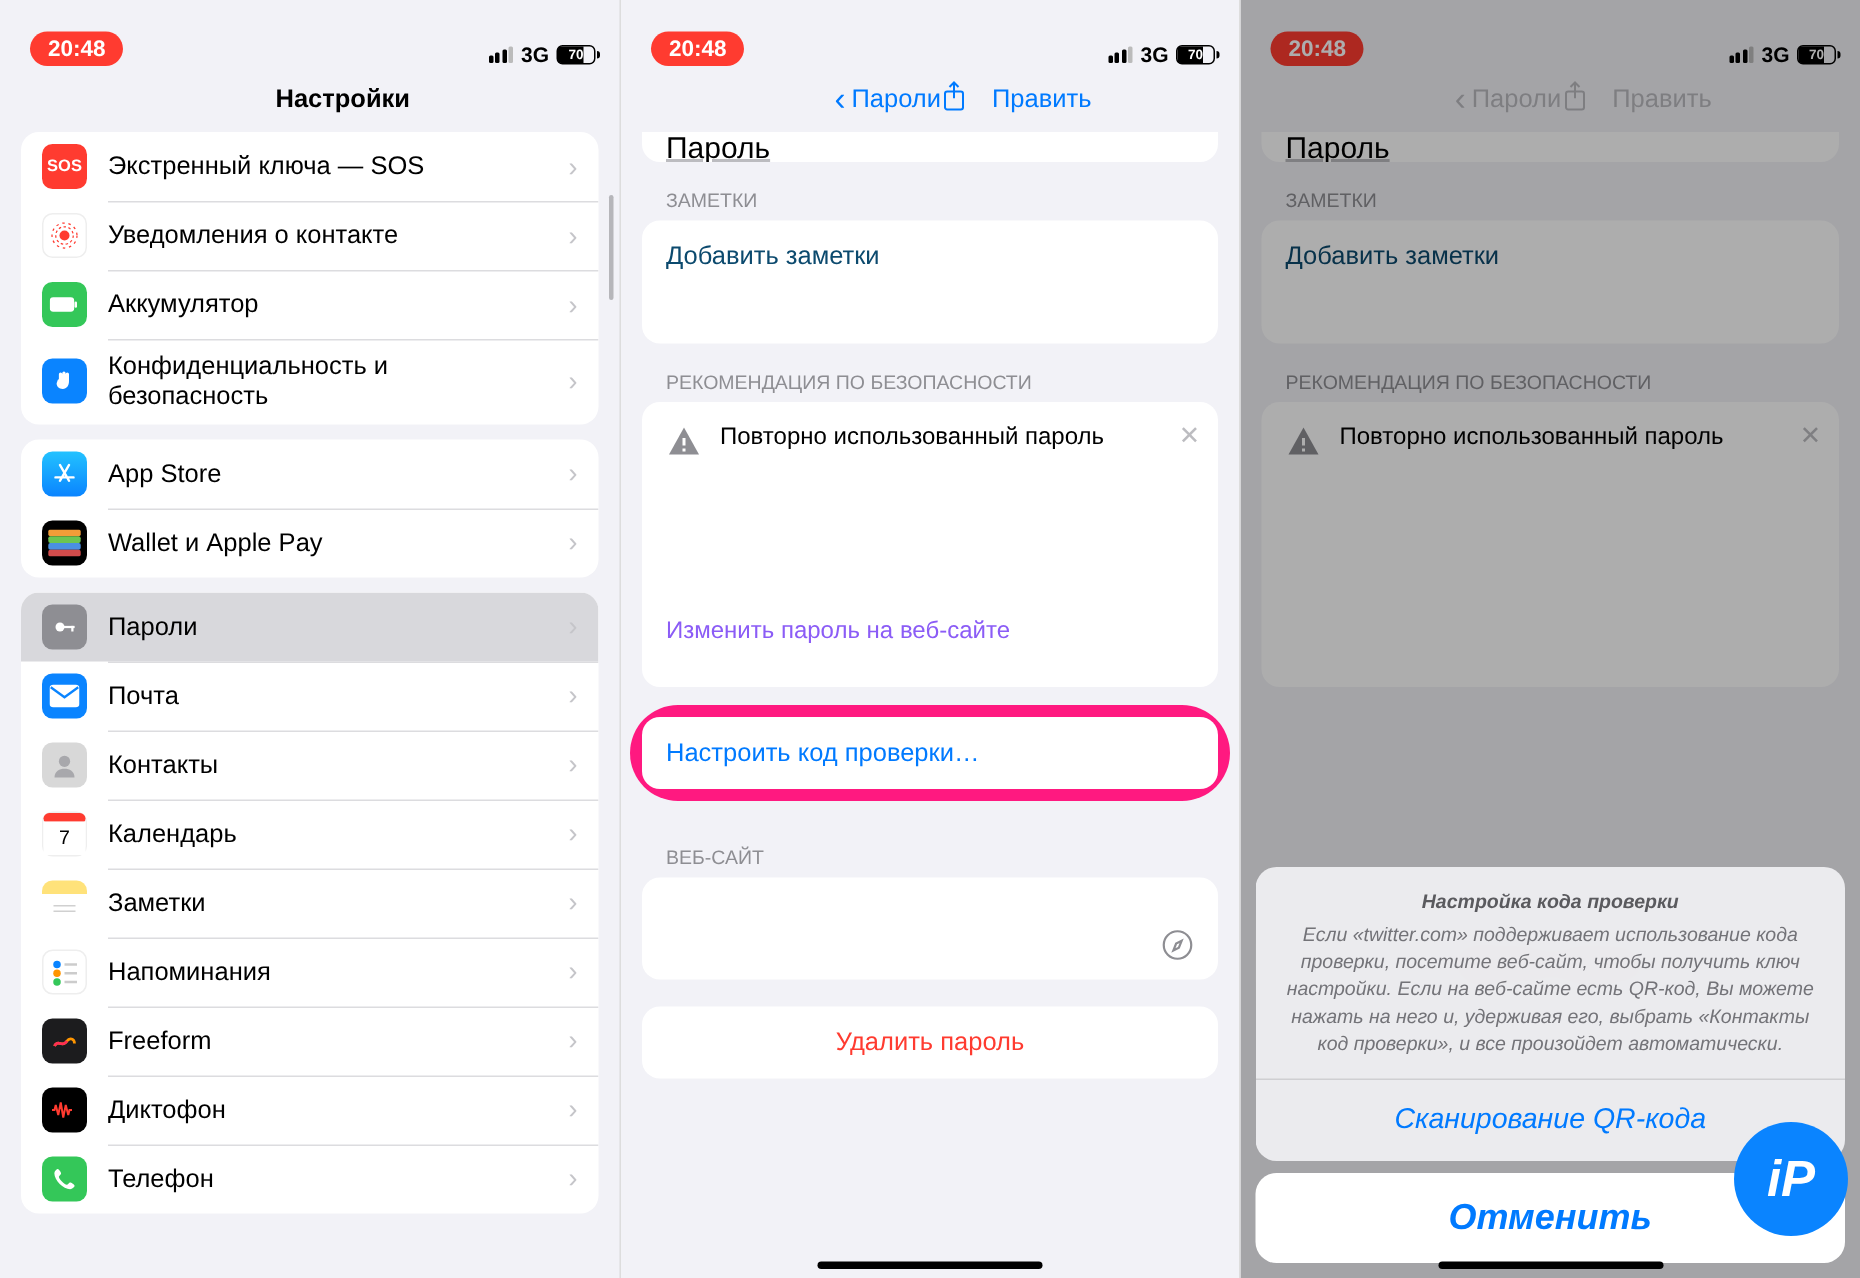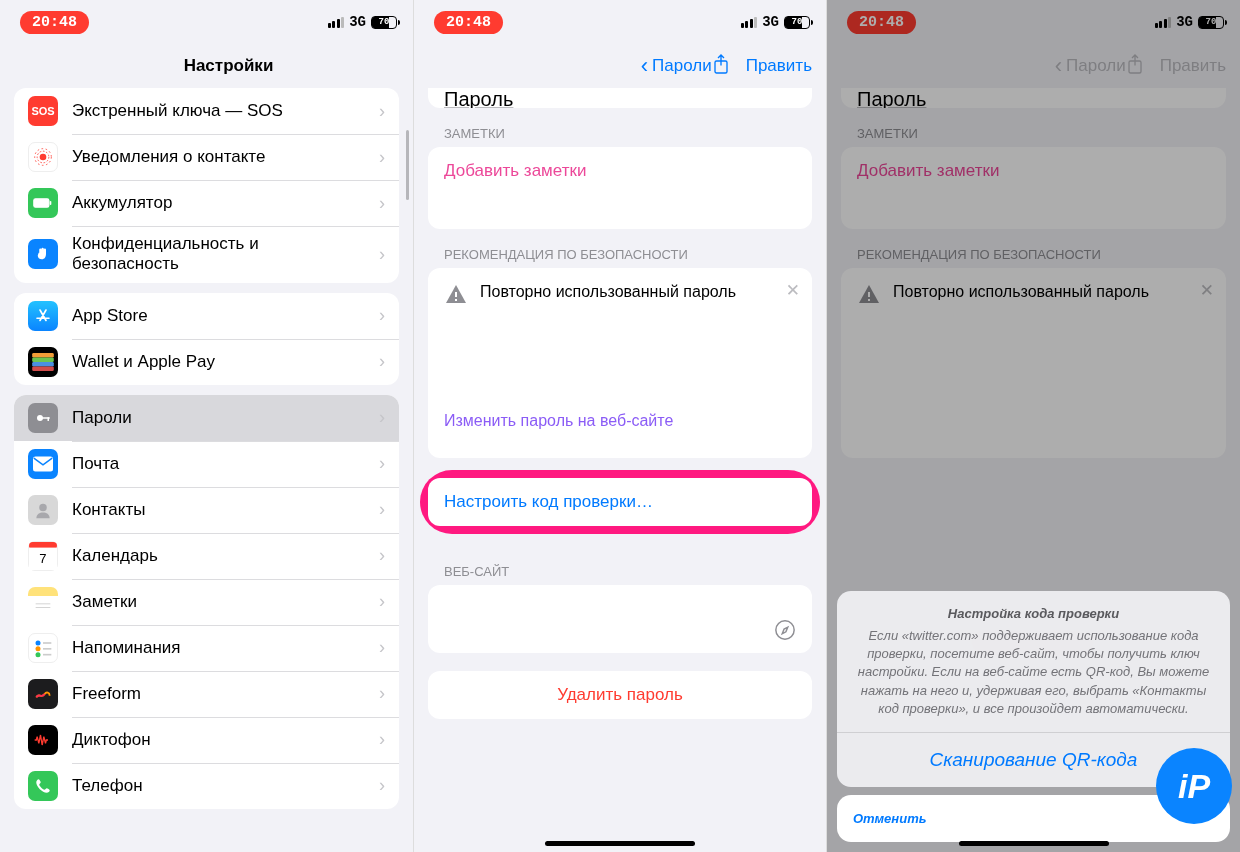--- a/index.html
+++ b/index.html
@@ -17,26 +17,25 @@
     background: #f2f2f7;
     position: relative;
     overflow: hidden;
     flex-shrink: 0;
   }
   .phone + .phone { border-left: 1px solid #ddd; }
   
   .status-bar {
     height: 44px;
     display: flex;
-    align-items: center;
+    align-items: flex-end;
     justify-content: space-between;
     padding: 0 16px 0 20px;
     font-size: 14px;
     font-weight: 600;
-    font-family: Liberation Mono, monospace;
   }
   .time-pill {
     background: #ff3b30;
     color: #fff;
     border-radius: 14px;
     padding: 3px 12px;
     font-size: 15px;
     font-weight: 700;
   }
   .status-right { display: flex; align-items: center; gap: 5px; font-size: 14px; color:#000; }
@@ -44,21 +43,21 @@
   .sig-bars span { width:3px; background:#000; border-radius:1px; }
   .sig-bars span:nth-child(1){height:5px;}
   .sig-bars span:nth-child(2){height:7px;}
   .sig-bars span:nth-child(3){height:9px;}
   .sig-bars span:nth-child(4){height:11px; background:#bbb;}
   .battery { width:26px; height:13px; border:1.5px solid #000; border-radius:4px; position:relative; display:flex; align-items:center;}
   .battery::after{content:''; position:absolute; right:-4px; top:3px; width:2.5px; height:5px; background:#000; border-radius:0 2px 2px 0;}
   .battery .fill{height:100%; width:70%; background:#000; border-radius:2px 0 0 2px;}
   .battery .num{position:absolute; left:0; right:0; text-align:center; font-size:9px; font-weight:700; color:#fff;}
   
-  .nav { height: 44px; display:flex; align-items:center; justify-content: flex-end; padding: 0 14px; margin-left: 44px; }
+  .nav { height: 44px; display:flex; align-items:center; justify-content: center; padding: 0 14px; margin-left: 44px; }
   .nav-title-c { font-size:17px; font-weight:600; margin:0 auto; }
   .nav .spacer{width:60px;}
   .back-btn { display:flex; align-items:center; gap:4px; color:#007aff; font-size:17px; }
   .chev-left { font-size:22px; font-weight:400; }
   .nav-right{display:flex; align-items:center; gap:16px; color:#007aff; font-size:17px;}
   .share-icon{width:18px;height:22px;}
   
   .content { padding: 0; overflow-y:auto; height: calc(852px - 44px);}
   .group { background:#fff; border-radius:12px; margin:10px 14px; overflow:hidden; }
   .group:first-child{margin-top:0; border-radius:0 0 12px 12px;}
@@ -67,42 +66,42 @@
   }
   .row + .row::before { content:''; position:absolute; left:58px; right:0; top:0; height:0.5px; background:#dcdcdf;}
   .app-icon { width:30px; height:30px; border-radius:7px; flex-shrink:0; display:flex; align-items:center; justify-content:center; font-size:14px; font-weight:700; color:#fff;}
   .label { flex:1; font-size:17px; color:#000; line-height:1.2; padding:8px 0;}
   .chev { color:#c5c5c9; font-size:18px; }
   .row.selected { background:#d8d8dc; }
   .sect-header { font-size:13px; color:#8e8e93; padding: 18px 30px 6px; text-transform:uppercase;}
   .plain-cell { background:#fff; border-radius:12px; margin:0 14px; padding:14px 16px; font-size:17px;}
   .link-blue { color:#007aff; }
   .link-red { color:#ff3b30; text-align:center;}
-  .notes-box { background:#fff; border-radius:12px; margin:0 14px; padding:14px 16px 48px; font-size:17px; color:#ec4899;}
+  .notes-box { background:#fff; border-radius:12px; margin:0 14px; padding:14px 16px 48px; font-size:17px; color:#0c4a6e;}
   .warn-box { background:#fff; border-radius:12px; margin:0 14px; padding:14px 16px; position:relative; min-height:190px;}
   .warn-head { display:flex; gap:12px; align-items:flex-start;}
   .warn-tri { width:24px; height:24px; }
   .warn-text { font-size:16px; line-height:1.25;}
   .warn-close{position:absolute; right:12px; top:12px; color:#bcbcc0; font-size:17px;}
   .warn-link { position:absolute; bottom:28px; left:16px; color:#8b5cf6; font-size:16px;}
   .highlight-wrap{ margin:12px 6px; padding:8px; border-radius:32px; background:#ff1980;}
   .highlight-wrap .plain-cell{margin:0;}
   .website-row{background:#fff; border-radius:12px; margin:0 14px; padding:12px 16px; height:68px; display:flex; align-items:flex-end; justify-content:flex-end; position:relative;}
   .website-row .favicon{position:absolute; left:16px; top:18px; width:32px; height:32px; background:#fff; border-radius:6px;}
   .safari-ic{width:22px;height:22px; color:#8e8e93;}
   .scrollbar-hint{position:absolute; right:4px; top:130px; width:3px; height:70px; background:#b6b6ba; border-radius:2px;}
   .truncated-top{background:#fff; margin:0 14px; border-radius:0 0 12px 12px; padding:0 16px 12px; color:#bcbcc0; font-size:20px; overflow:hidden; height:20px;text-decoration:underline;}
   
   .dim { position:absolute; inset:0; background:rgba(0,0,0,0.32);}
   .sheet{ position:absolute; bottom:10px; left:10px; right:10px;font-style:italic;}
   .sheet-card{background:rgba(237,237,240,0.96); backdrop-filter:blur(10px); border-radius:14px; overflow:hidden; margin-bottom:8px;}
   .sheet-head{padding:14px 18px; text-align:center; color:#737378; font-size:13px; line-height:1.4;}
   .sheet-head .t{font-weight:600; color:#5a5a5e; font-size:13px; margin-bottom:4px;}
   .sheet-btn{border-top:0.5px solid #cfcfd2; padding:16px; text-align:center; font-size:19px; color:#007aff;}
-  .cancel-card{background:#fff; border-radius:14px; padding:16px; font-size:13px; font-weight:600; color:#007aff;}
+  .cancel-card{background:#fff; border-radius:14px; padding:16px; text-align:center; font-size:24px; font-weight:600; color:#007aff;}
   .home-ind{position:absolute; bottom:6px; left:50%; transform:translateX(-50%); width:150px; height:5px; border-radius:3px; background:#000;}
   
   .watermark {
     position:absolute; right:8px; bottom:28px; width:76px; height:76px; border-radius:50%;
     background:#0a84ff; color:#fff; display:flex; align-items:center; justify-content:center;
     font-size:34px; font-weight:700; font-style:italic;
   }
 </style>
 </head>
 <body>

